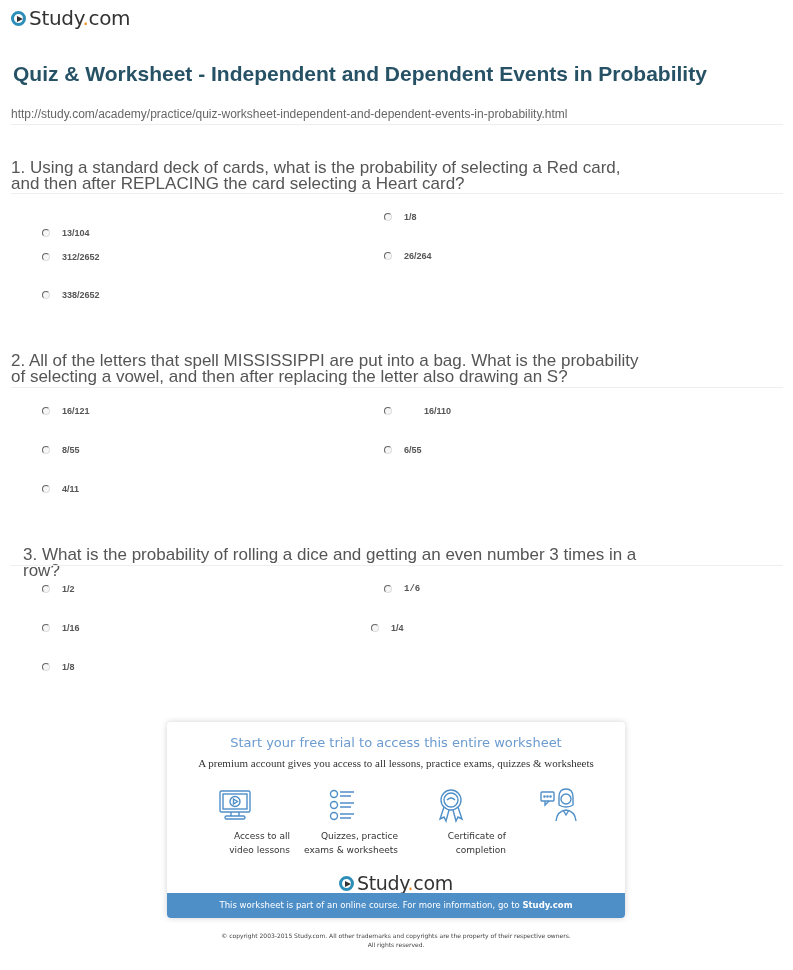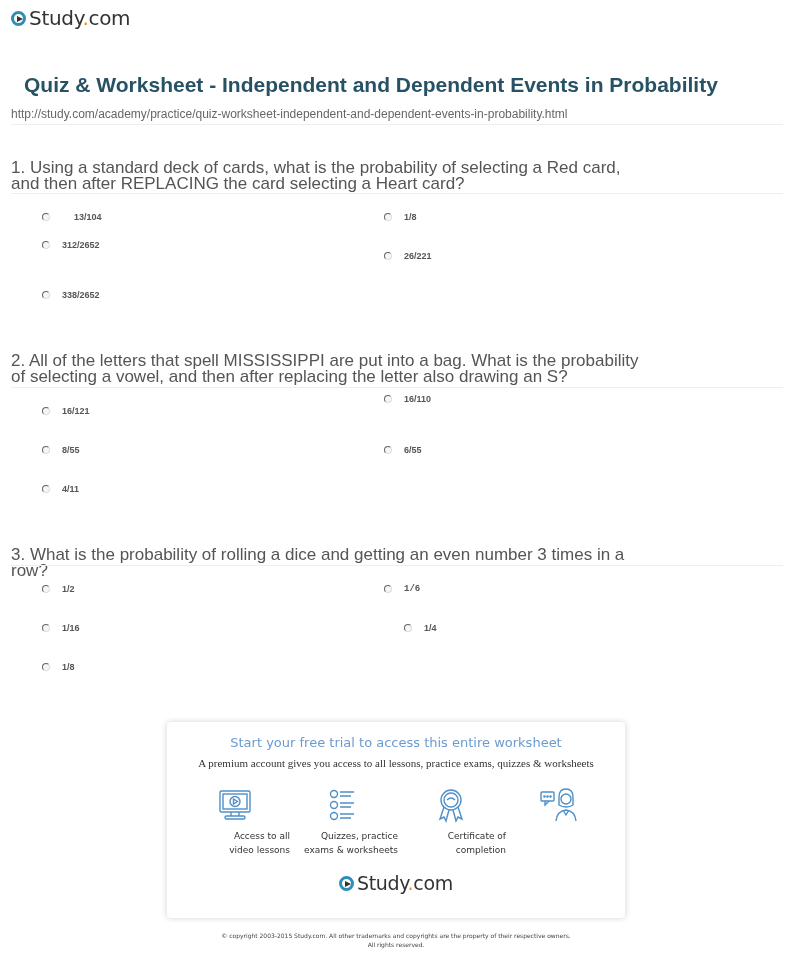--- a/index.html
+++ b/index.html
@@ -2,21 +2,21 @@
 <html><head>
 <meta charset="utf-8">
 <style>
   html, body { margin:0; padding:0; background:#ffffff; }
   body { width:793px; height:970px; position:relative; overflow:hidden; font-family:"Liberation Sans", sans-serif; color:#444; }
   .logo { position:absolute; left:11px; top:6px; display:flex; align-items:center; }
   .logo-icon { width:15px; height:15px; border-radius:50%; border:3px solid #2d8fb9; box-sizing:border-box; position:relative; margin-right:3px; }
   .logo-icon::after { content:""; position:absolute; left:3px; top:2px; border-left:6px solid #333; border-top:3.5px solid transparent; border-bottom:3.5px solid transparent; }
   .logo-text { font-family:"DejaVu Sans", sans-serif; font-size:20px; color:#333; letter-spacing:-0.3px; }
   .logo-text .dot { color:#f28b1e; }
-  .title { position:absolute; left:11px; top:61px; width:700px; font-size:21px; line-height:22px; font-weight:bold; color:#275266; margin:13px; }
+  .title { position:absolute; left:11px; top:61px; width:700px; font-size:21px; line-height:22px; font-weight:bold; color:#275266; margin:2px; }
   .url { position:absolute; left:11px; top:107px; font-size:12px; color:#666; }
   .rule { position:absolute; left:11px; width:772px; height:1px; background:#eeeeee; }
   .question { position:absolute; left:11px; width:640px; font-size:17px; line-height:15.5px; color:#555; }
   .opt { position:absolute; display:flex; align-items:center; font-size:9px; font-weight:bold; color:#555; }
   .radio { width:6px; height:6px; border-radius:50%; border:1.5px solid #666; border-right-color:#ddd; border-bottom-color:#ddd; margin-right:12px; background:#f6f6f6; }
   .promo { position:absolute; left:167px; top:722px; width:458px; height:196px; background:#fff; border-radius:4px; box-shadow:0 0 6px rgba(0,0,0,0.18); overflow:hidden; }
   .promo-title { position:absolute; left:0; top:13px; width:100%; text-align:center; font-family:"DejaVu Sans", sans-serif; font-size:13px; color:#6b9bcf; }
   .promo-sub { position:absolute; left:0; top:35px; width:100%; text-align:center; font-family:Liberation Serif, serif; font-size:11px; color:#333; }
   .feature { position:absolute; top:65px; width:110px; text-align:right; }
   .feature svg { display:block; margin:0 auto; }
@@ -34,79 +34,79 @@
   <span class="logo-icon"></span>
   <span class="logo-text"><span>Study</span><span class="dot">.</span><span>com</span></span>
 </div>
 
 <h1 class="title">Quiz &amp; Worksheet - Independent and Dependent Events in Probability</h1>
 <div class="url">http://study.com/academy/practice/quiz-worksheet-independent-and-dependent-events-in-probability.html</div>
 <div class="rule" style="top:124px;"></div>
 
 <div class="question" style="top:160px;">1. Using a standard deck of cards, what is the probability of selecting a Red card, and then after REPLACING the card selecting a Heart card?</div>
 <div class="rule" style="top:193px;"></div>
-<div class="opt" style="left:42px; top:212px;gap:12px;">
+<div class="opt" style="left:42px; top:228px;">
     <span class="radio"></span>
     <span>13/104</span>
   </div>
 <div class="opt" style="left:384px; top:212px;">
     <span class="radio"></span>
     <span>1/8</span>
   </div>
-<div class="opt" style="left:42px; top:240px;justify-content:space-between;">
+<div class="opt" style="left:42px; top:252px;justify-content:space-between;">
     <span class="radio"></span>
     <span>312/2652</span>
   </div>
 <div class="opt" style="left:384px; top:251px;">
     <span class="radio"></span>
-    <span>26/221</span>
+    <span>26/264</span>
   </div>
 <div class="opt" style="left:42px; top:290px;">
     <span class="radio"></span>
     <span>338/2652</span>
   </div>
 
 <div class="question" style="top:353px;">2. All of the letters that spell MISSISSIPPI are put into a bag. What is the probability of selecting a vowel, and then after replacing the letter also drawing an S?</div>
 <div class="rule" style="top:387px;"></div>
 <div class="opt" style="left:42px; top:406px;">
     <span class="radio"></span>
     <span>16/121</span>
   </div>
-<div class="opt" style="left:384px; top:394px;">
+<div class="opt" style="left:384px; top:406px;gap:20px;">
     <span class="radio"></span>
     <span>16/110</span>
   </div>
 <div class="opt" style="left:42px; top:445px;">
     <span class="radio"></span>
     <span>8/55</span>
   </div>
 <div class="opt" style="left:384px; top:445px;">
     <span class="radio"></span>
     <span>6/55</span>
   </div>
 <div class="opt" style="left:42px; top:484px;">
     <span class="radio"></span>
     <span>4/11</span>
   </div>
 
-<div class="question" style="top:547px;">3. What is the probability of rolling a dice and getting an even number 3 times in a row?</div>
+<div class="question" style="top:547px;margin-left:12px;">3. What is the probability of rolling a dice and getting an even number 3 times in a row?</div>
 <div class="rule" style="top:565px;"></div>
 <div class="opt" style="left:42px; top:584px;">
     <span class="radio"></span>
     <span>1/2</span>
   </div>
 <div class="opt" style="left:384px; top:584px;font-family:Liberation Mono, monospace;">
     <span class="radio"></span>
     <span>1/6</span>
   </div>
 <div class="opt" style="left:42px; top:623px;justify-content:center;">
     <span class="radio"></span>
     <span>1/16</span>
   </div>
-<div class="opt" style="left:404px; top:623px;">
+<div class="opt" style="left:371px; top:623px;">
     <span class="radio"></span>
     <span>1/4</span>
   </div>
 <div class="opt" style="left:42px; top:662px;">
     <span class="radio"></span>
     <span>1/8</span>
   </div>
 
 <div class="promo">
   <div class="promo-title">Start your free trial to access this entire worksheet</div>
@@ -157,18 +157,21 @@
       <path d="M17 34 Q18 24 27 23 Q36 24 37 34"></path>
       <path d="M24 23 L27 28 L30 23"></path>
     </svg>
   </div>
 
   <div class="promo-logo">
     <span class="logo-icon"></span>
     <span class="logo-text"><span>Study</span><span class="dot">.</span><span>com</span></span>
   </div>
 
+  <div class="promo-bar">
+    <span>This worksheet is part of an online course. For more information, go to </span><b>Study.com</b>
+  </div>
 </div>
 
 <div class="copyright">
   <span>© copyright 2003-2015 Study.com. All other trademarks and copyrights are the property of their respective owners.</span><br>
   <span>All rights reserved.</span>
 </div>
 
 </body></html>

